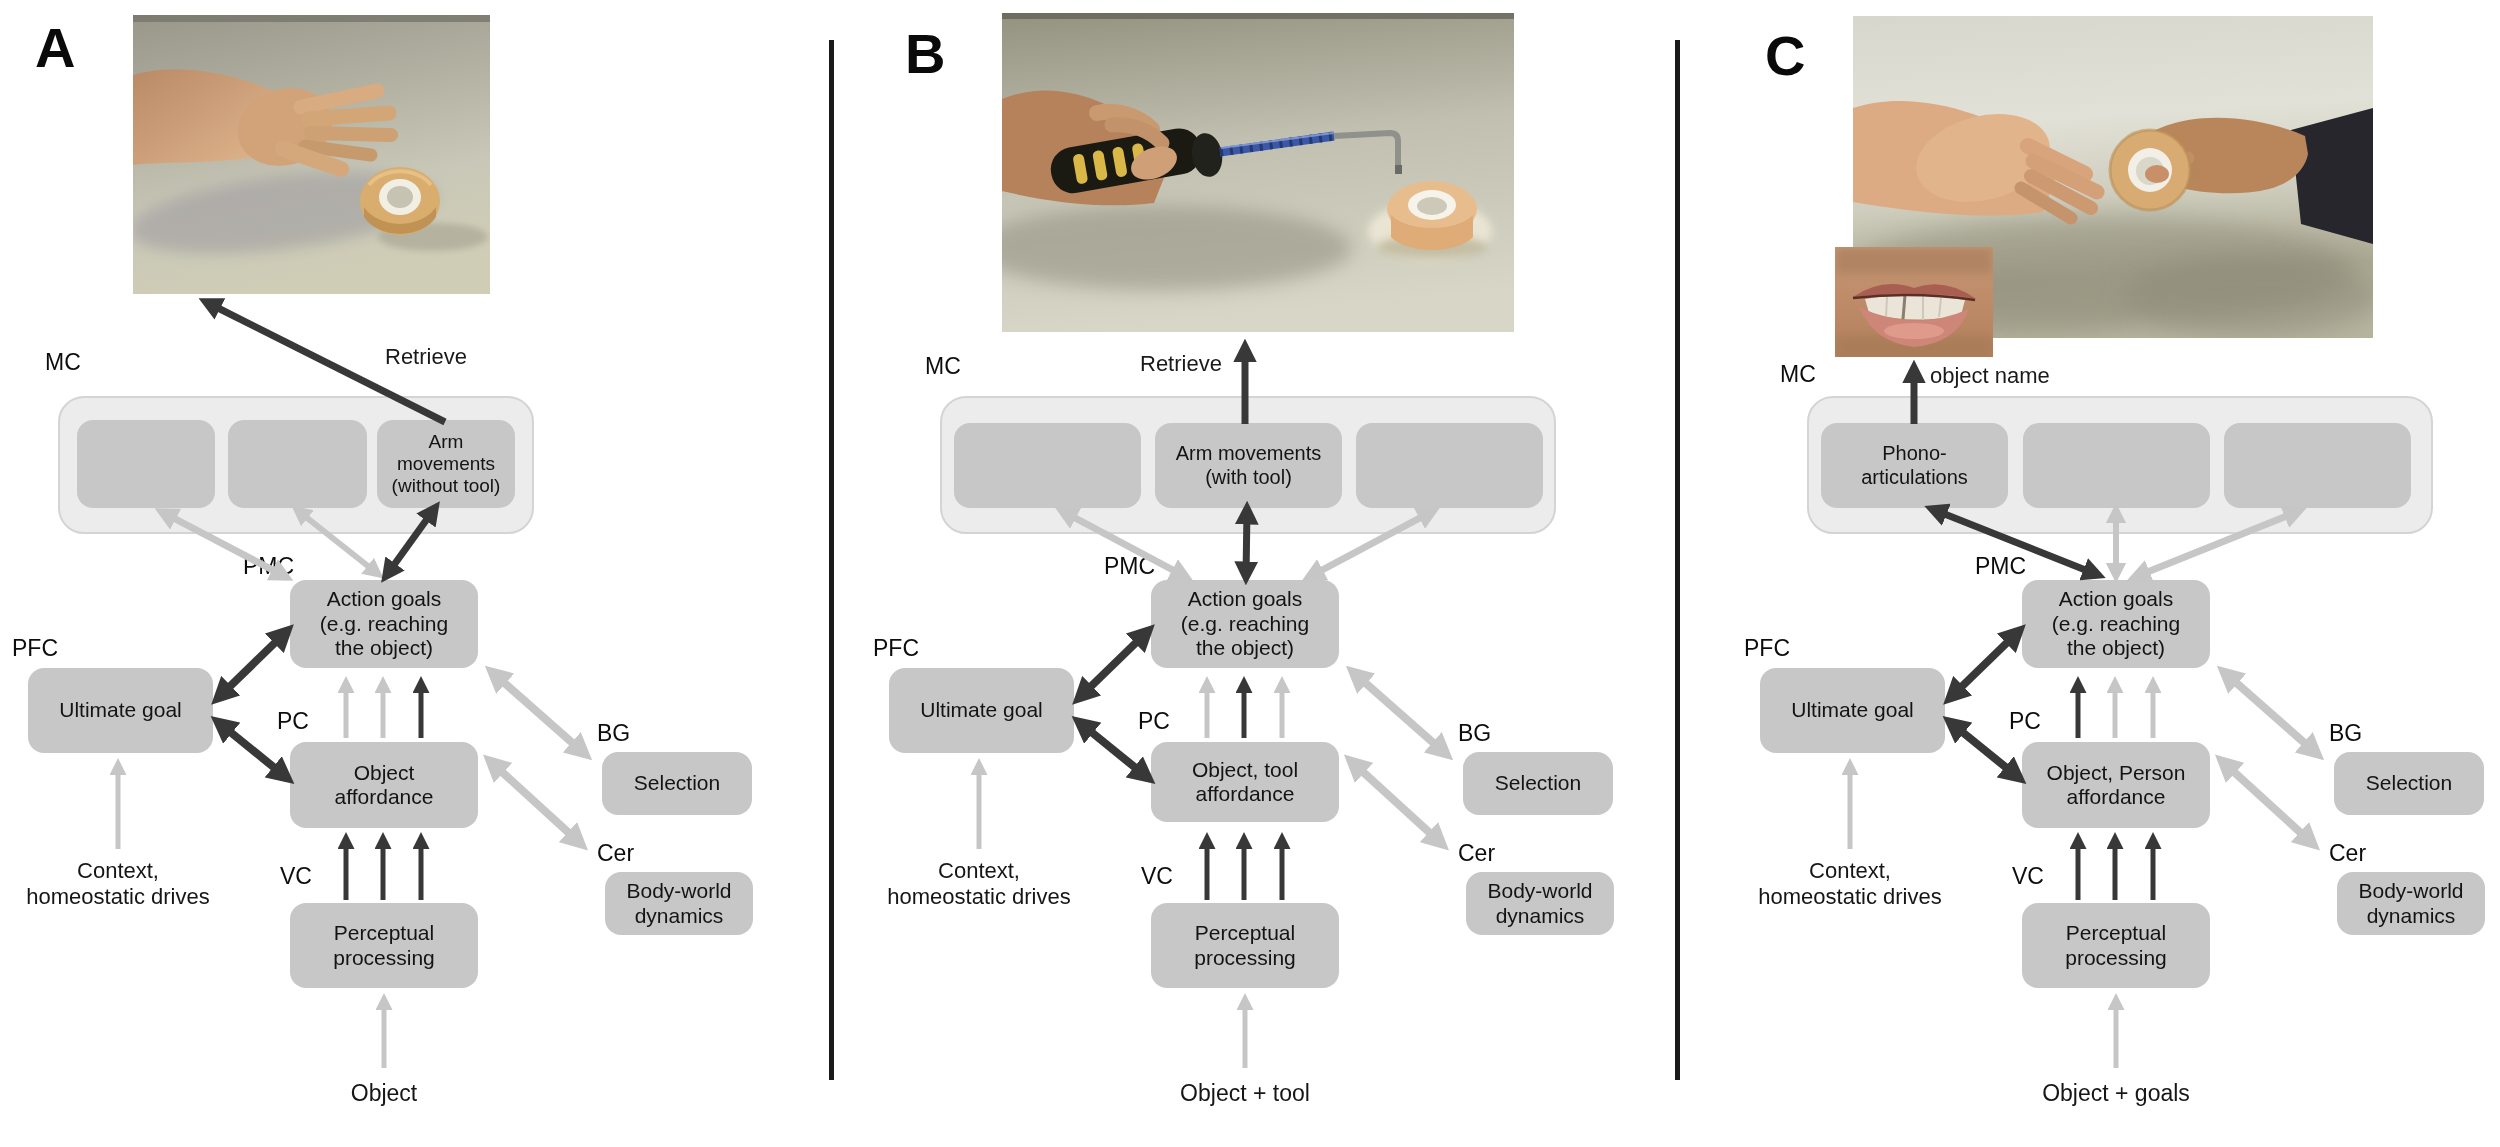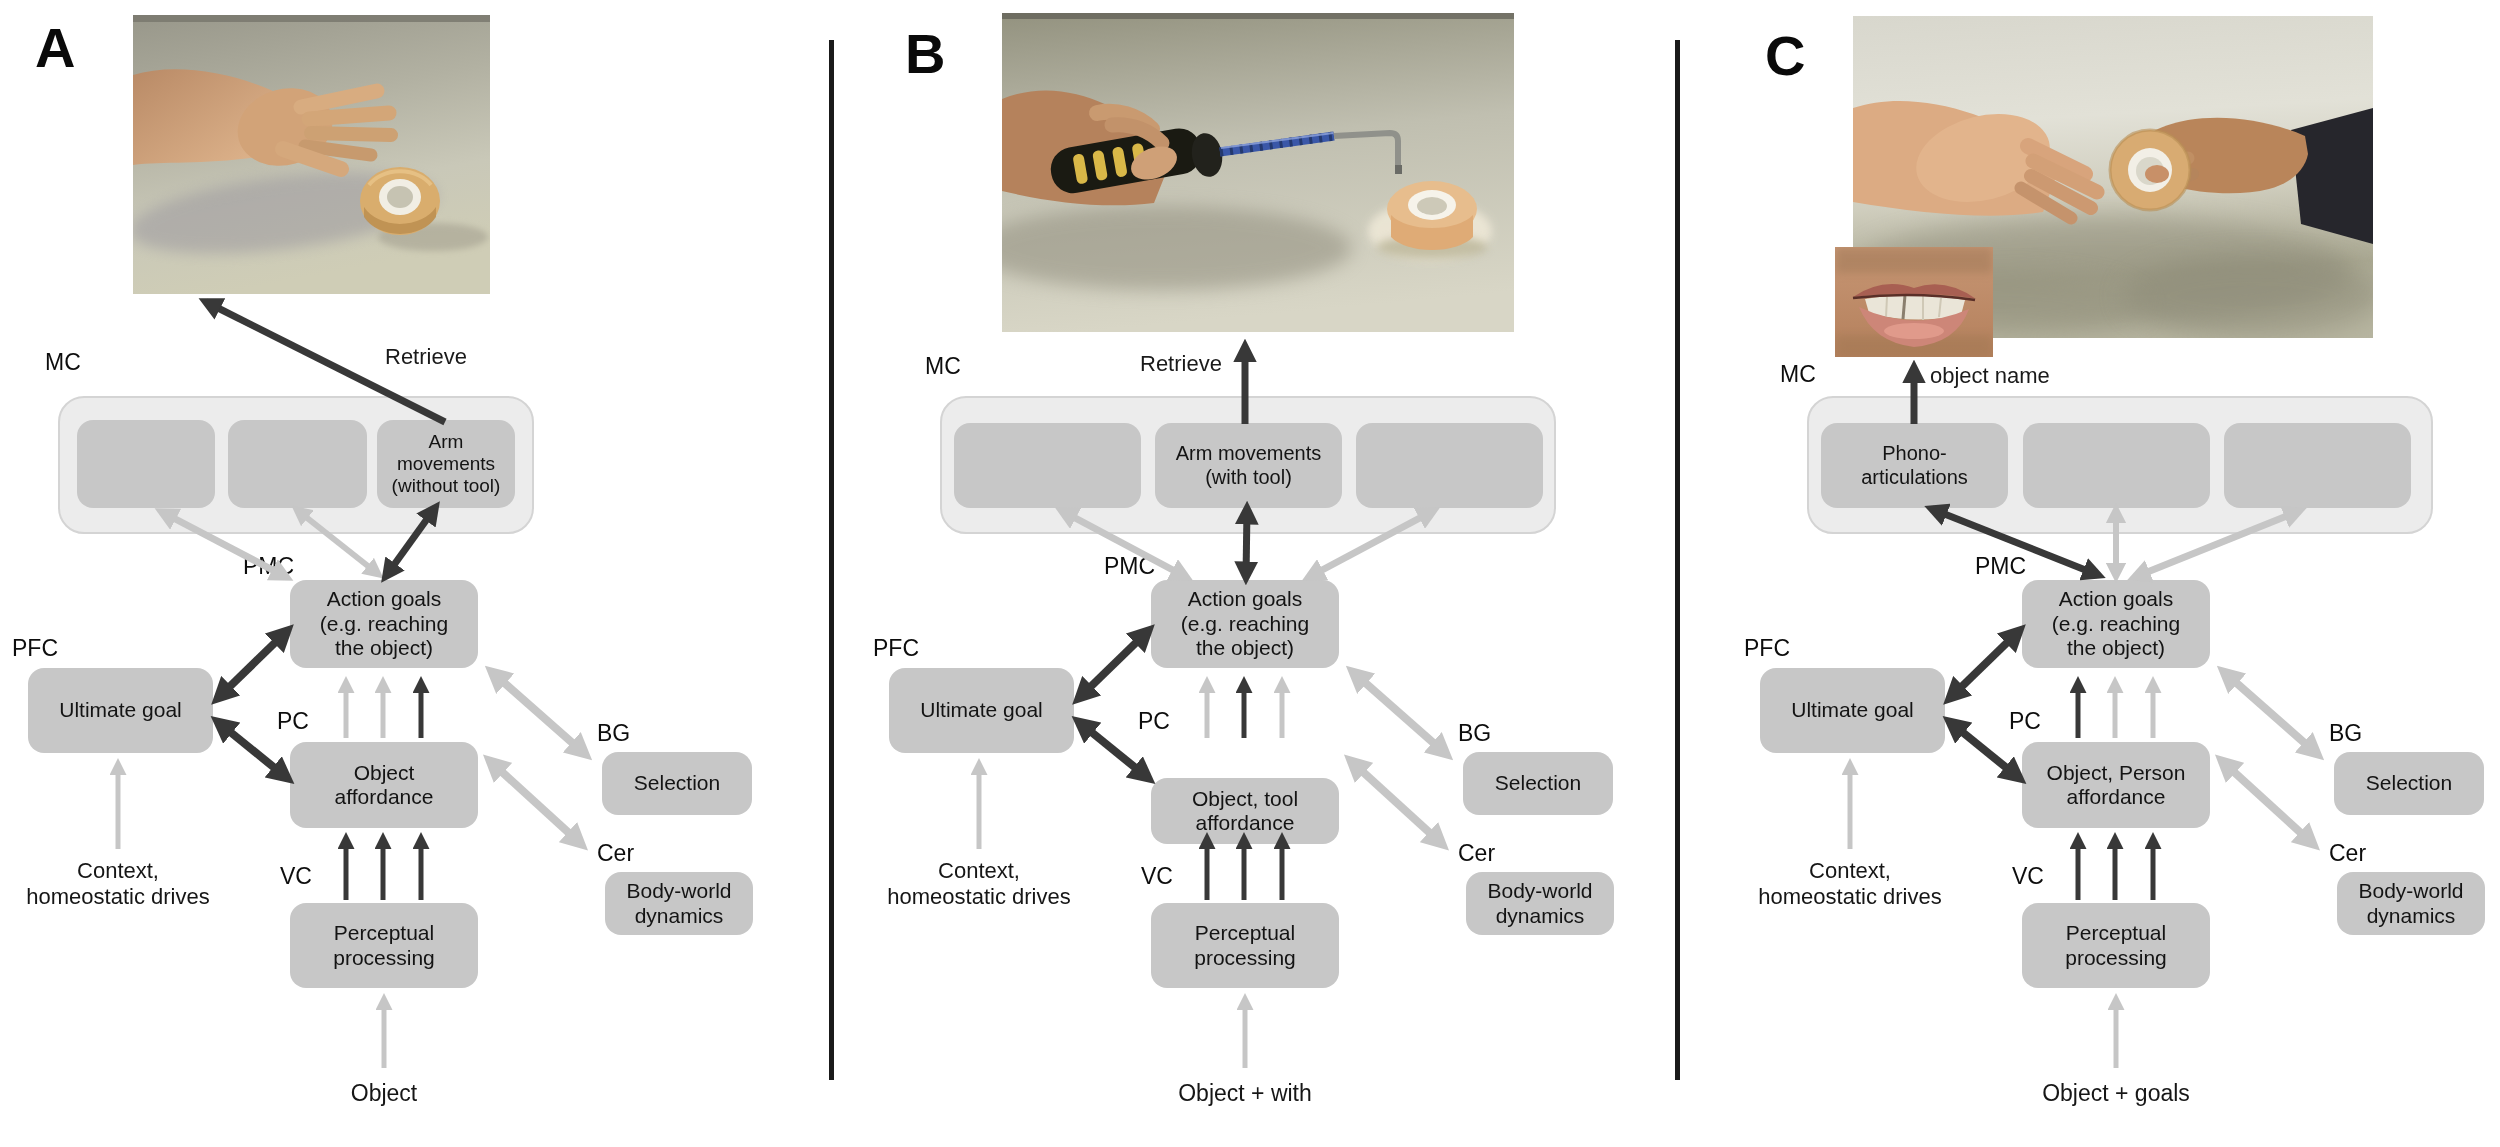--- a/index.html
+++ b/index.html
@@ -162,37 +162,37 @@
 
   <div class="lbl" style="left:1104px;top:554px;">PMC</div>
   <div class="box" style="left:1151px;top:580px;width:188px;height:88px;">Action goals
 (e.g. reaching
 the object)</div>
 
   <div class="lbl" style="left:873px;top:636px;">PFC</div>
   <div class="box" style="left:889px;top:668px;width:185px;height:85px;">Ultimate goal</div>
 
   <div class="lbl" style="left:1138px;top:709px;">PC</div>
-  <div class="box" style="left:1151px;top:778px;width:188px;height:66px;">Object, tool
+  <div class="box" style="left:1151px;top:742px;width:188px;height:80px;">Object, tool
 affordance</div>
 
   <div class="lbl" style="left:1458px;top:721px;">BG</div>
   <div class="box" style="left:1463px;top:752px;width:150px;height:63px;">Selection</div>
 
   <div class="lbl" style="left:1458px;top:841px;">Cer</div>
   <div class="box" style="left:1466px;top:872px;width:148px;height:63px;">Body-world
 dynamics</div>
 
   <div class="lbl" style="left:1141px;top:864px;">VC</div>
   <div class="box" style="left:1151px;top:903px;width:188px;height:85px;">Perceptual
 processing</div>
 
   <div class="input-lbl" style="left:879px;top:858px;width:200px;">Context,
 homeostatic drives</div>
-  <div class="stim-lbl" style="left:1105px;top:1080px;width:280px;">Object + with</div>
+  <div class="stim-lbl" style="left:1105px;top:1080px;width:280px;">Object + tool</div>
 
   <div class="letter" style="left:1765px;top:28px;">C</div>
 
   <svg class="photo" style="left:1853px;top:16px;" width="520" height="322" viewBox="0 0 520 322">
     <defs>
       <linearGradient id="bgC" x1="0" y1="0" x2="0.1" y2="1">
         <stop offset="0" stop-color="#d8d7cd"></stop>
           <stop offset="0.35" stop-color="#e2e1d7"></stop>
         <stop offset="0.6" stop-color="#cfcdbd"></stop>
           <stop offset="0.85" stop-color="#aaa892"></stop>

